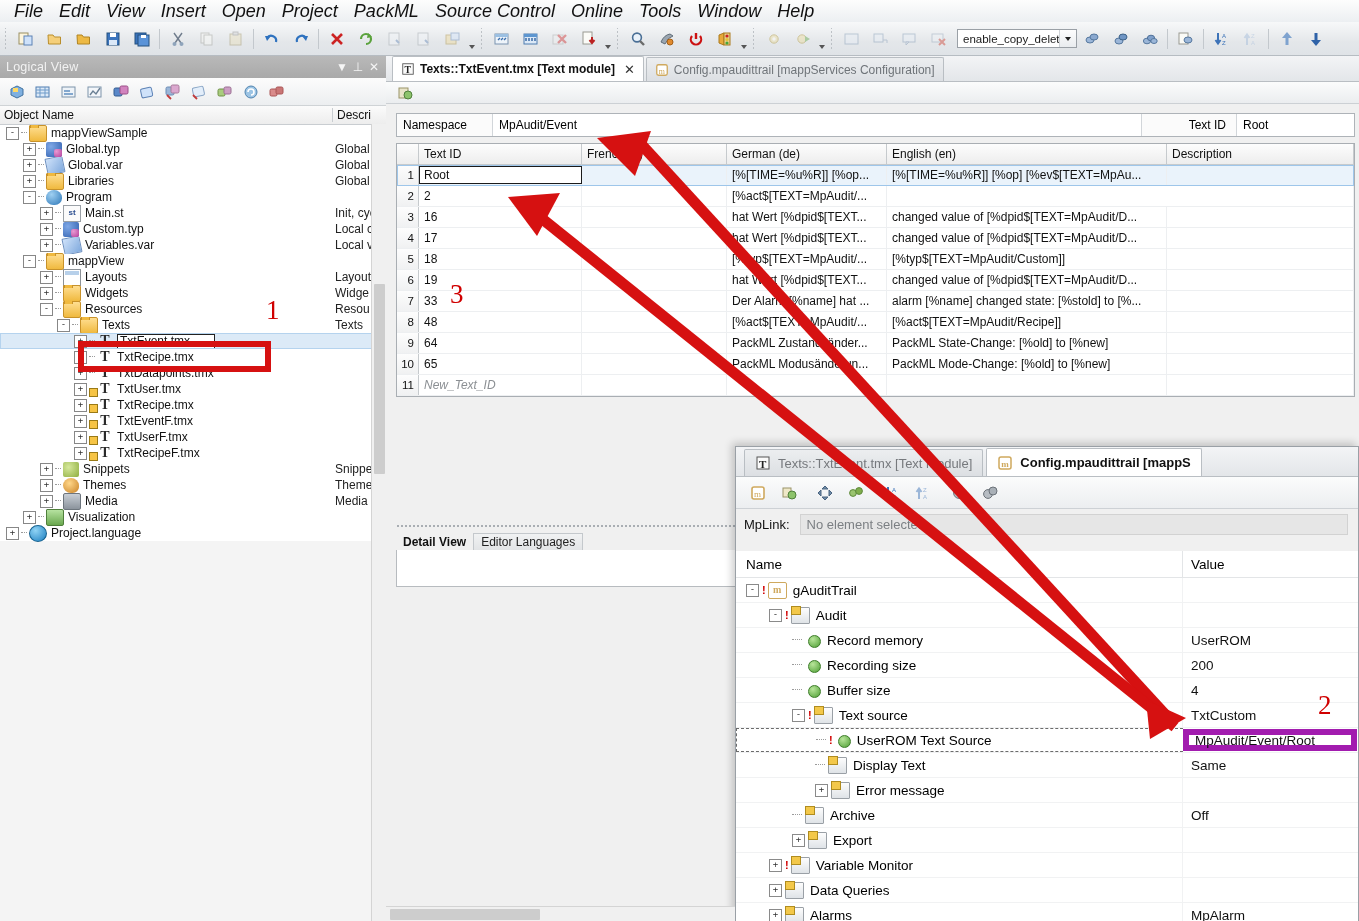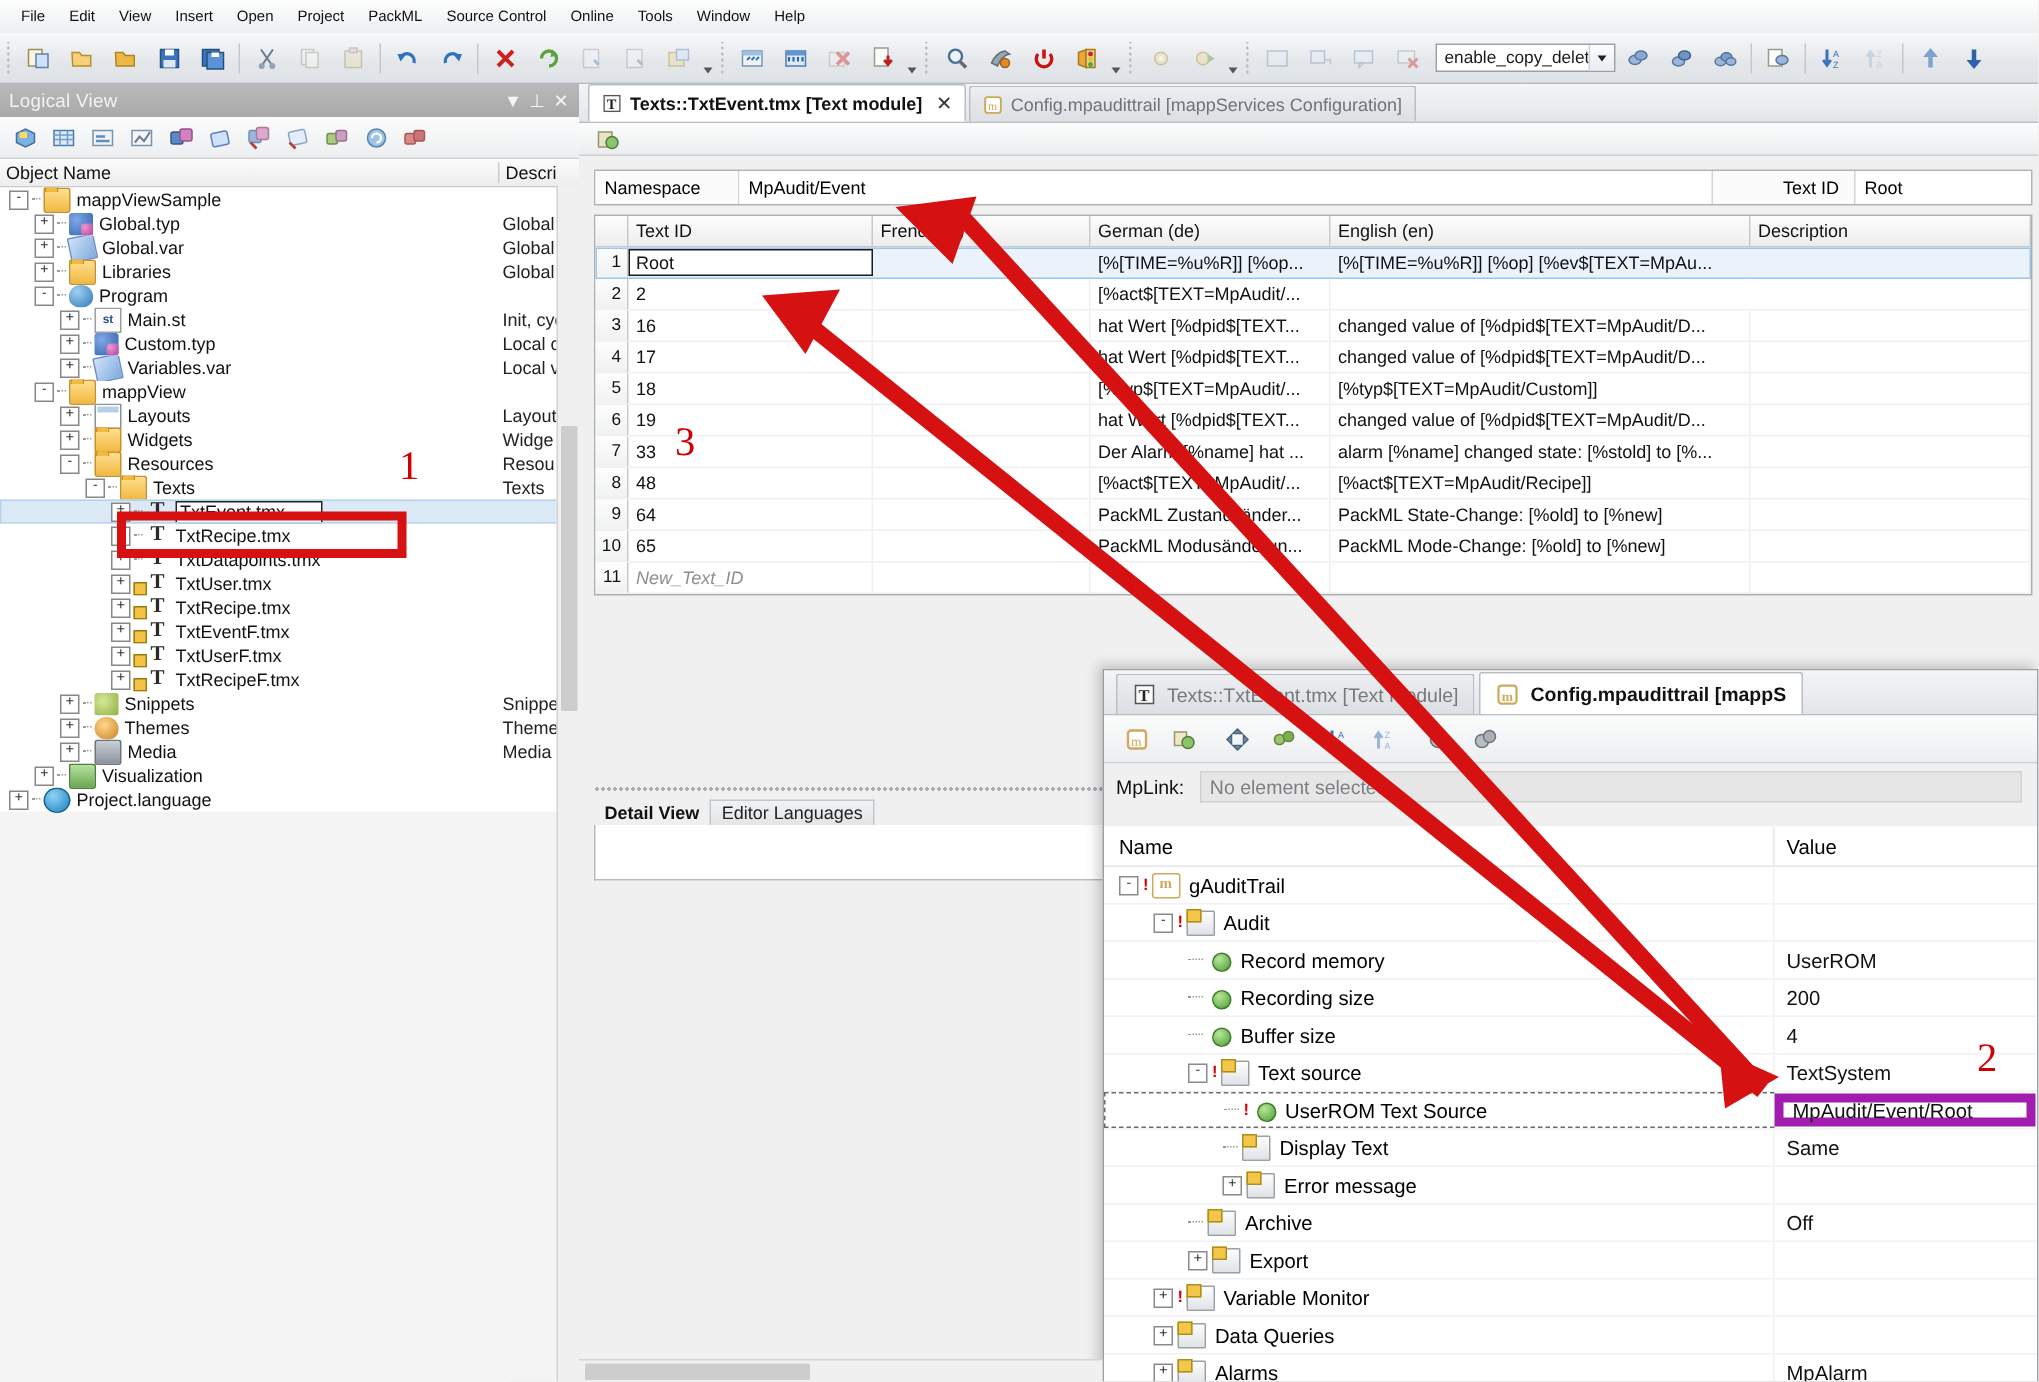--- a/index.html
+++ b/index.html
@@ -9,21 +9,21 @@
     font-size:12px;color:#000;background:#f0f0f0;
     -webkit-font-smoothing:none;
   }
 
   
   #menubar{
     position:absolute;left:0;top:0;width:1359px;height:22px;
     background:linear-gradient(#fdfdfd,#eceff2);
     display:flex;align-items:center;padding-left:6px;box-sizing:border-box;
   }
-  .menu-item{padding:2px 8px;font-size:10px;color:#111;white-space:nowrap;cursor:default;}
+  .menu-item{padding:2px 8px;font-size:18px;color:#111;white-space:nowrap;cursor:default;font-style:italic;}
 
   
   #toolbar{
     position:absolute;left:0;top:22px;width:1359px;height:34px;
     background:linear-gradient(#f7f8f9,#e4e7ea 60%,#dfe3e7);
     border-bottom:1px solid #b6bcc2;
     display:flex;align-items:center;box-sizing:border-box;
   }
   .tgroup{display:flex;align-items:center;height:30px;}
   .grip{width:7px;height:22px;margin:0 2px;
@@ -1099,21 +1099,21 @@
           <div class="cv">4</div>
         </div>
         <div class="crow">
           <div class="cn">
             <div style="width: 56px; flex: 0 0 auto;"></div>
             <div class="cexp">-</div>
             <span class="cbang">!</span>
             <div class="cicon ic-grp"></div>
             <span>Text source</span>
           </div>
-          <div class="cv">TextSystem</div>
+          <div class="cv">TxtCustom</div>
         </div>
         <div class="crow selected">
           <div class="cn">
             <div style="width: 79px; flex: 0 0 auto;"></div>
             <div class="cdash"></div>
             <span class="cbang">!</span>
             <div class="cicon ic-dot"></div>
             <span>UserROM Text Source</span>
           </div>
           <div class="cv">MpAudit/Event/Root</div>

